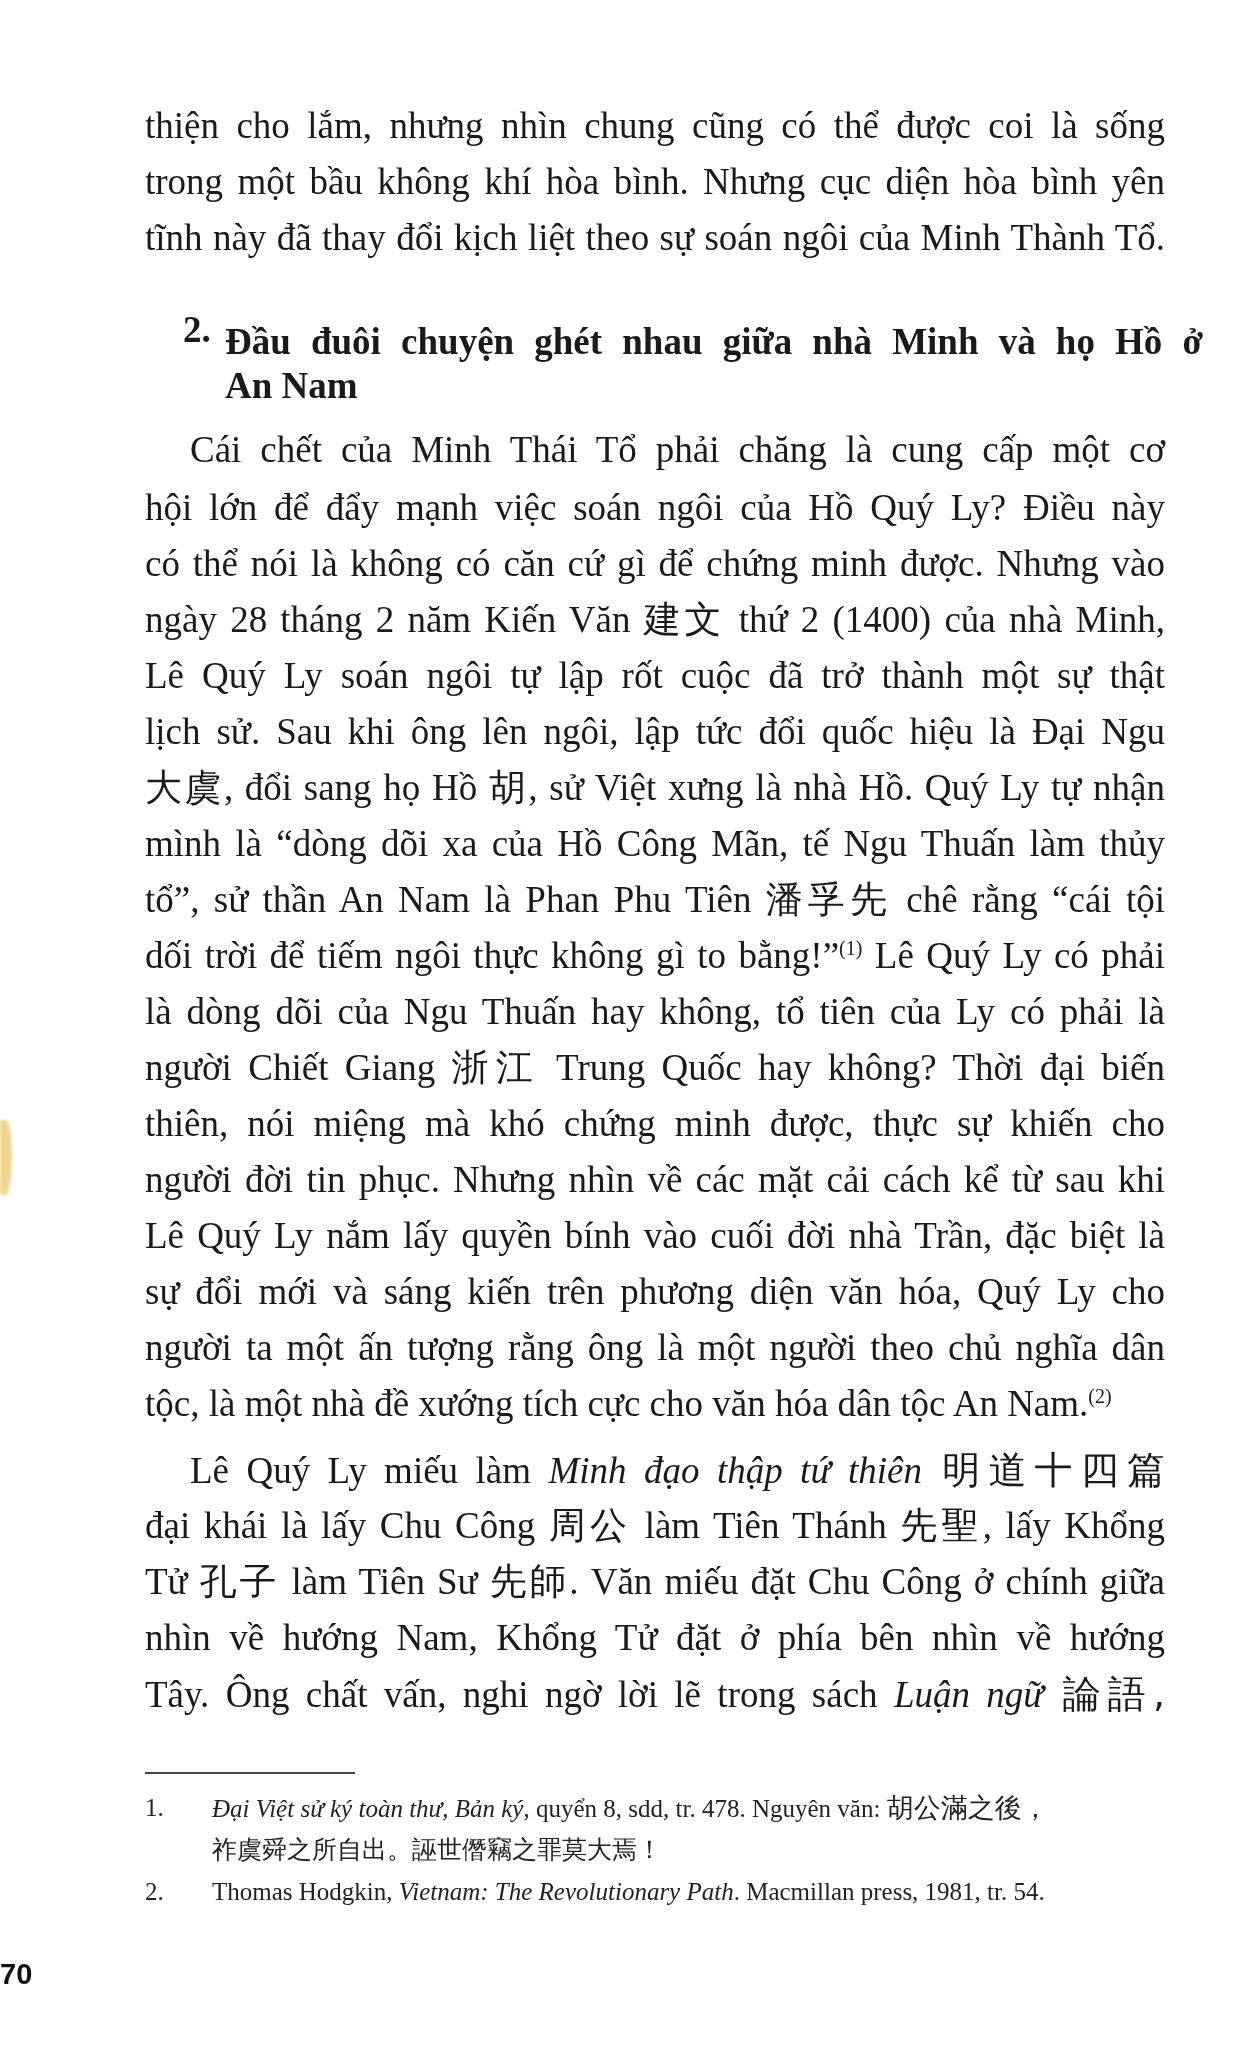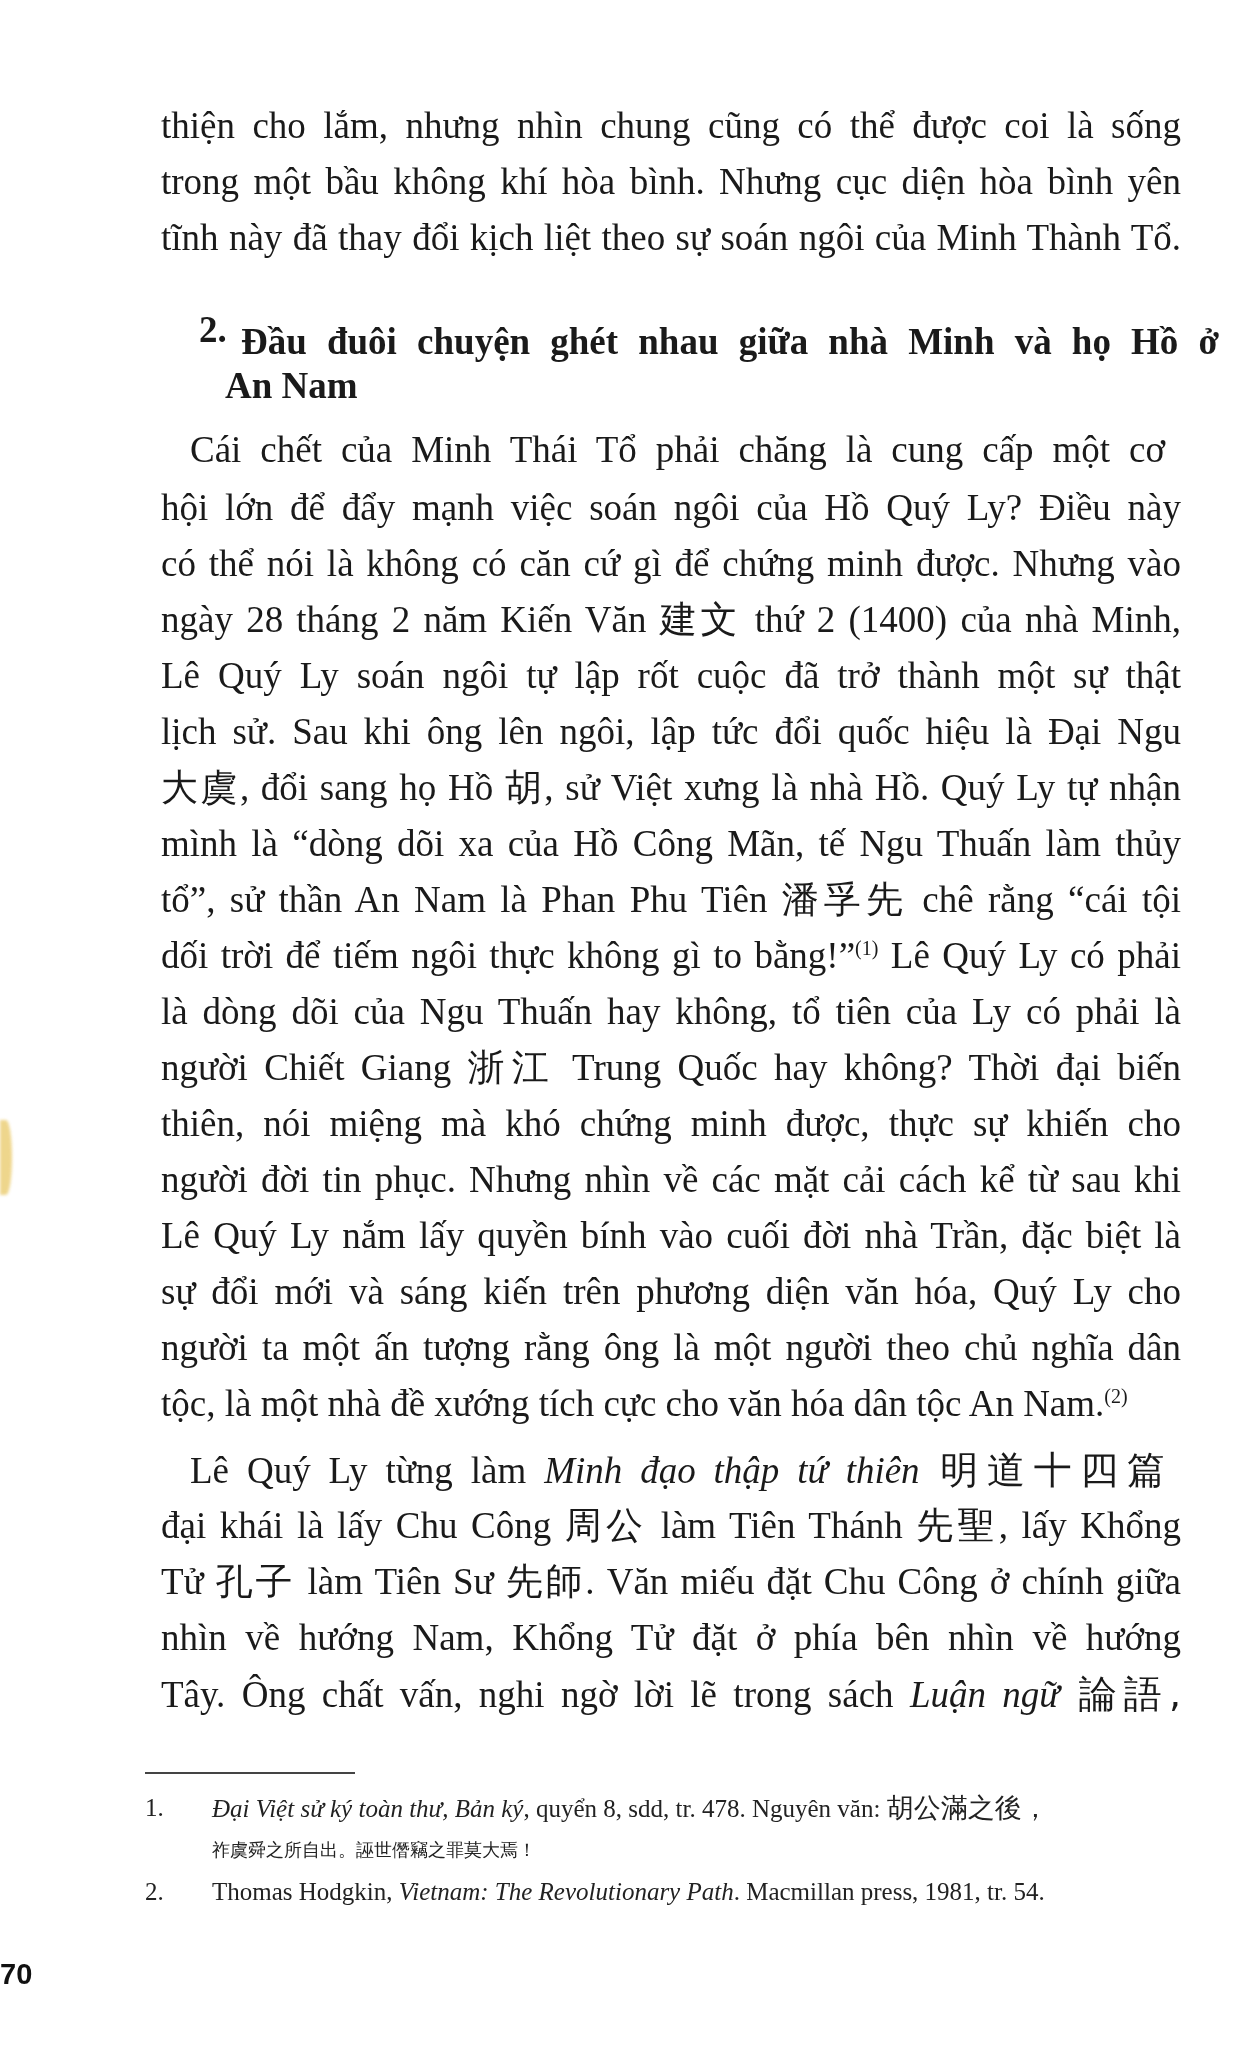--- a/index.html
+++ b/index.html
@@ -6,21 +6,21 @@
   body {
     width:1241px; height:2048px; background:#ffffff; position:relative; overflow:hidden;
     font-family:"Liberation Serif","DejaVu Serif",serif; color:#1a1a1a;
   }
   .smudge {
     position:absolute; left:0; top:1120px; width:12px; height:75px;
     background:#eccf78; border-radius:0 50% 50% 0; opacity:0.85; filter:blur(1.5px);
   }
   .page { position:absolute; left:145px; top:0; width:1020px; }
   .line {
-    position:absolute; left:16px; width:1020px; font-size:37px; line-height:44px;
+    position:absolute; left:0; width:1020px; font-size:37px; line-height:44px;
     white-space:nowrap; text-align:justify; text-align-last:justify;
   }
   .line.last { text-align-last:left; }
   .line.indent { left:45px; width:975px; }
   .heading { font-weight:bold; font-size:37px;margin-left:38px; }
   .h-num { position:absolute; left:0; }
   .h-text { position:absolute; left:42px; width:978px;margin-top:12px; }
   .cjk { font-family:"DejaVu Sans",sans-serif; font-size:38px; }
   i { font-style:italic; }
   sup { font-size:20px; vertical-align:super; line-height:0; }
@@ -67,39 +67,39 @@
   <div class="line" style="top:1102px">thiên, nói miệng mà khó chứng minh được, thực sự khiến cho</div>
   <div class="line" style="top:1158px">người đời tin phục. Nhưng nhìn về các mặt cải cách kể từ sau khi</div>
   <div class="line" style="top:1214px">Lê Quý Ly nắm lấy quyền bính vào cuối đời nhà Trần, đặc biệt là</div>
   <div class="line" style="top:1270px">sự đổi mới và sáng kiến trên phương diện văn hóa, Quý Ly cho</div>
   <div class="line" style="top:1326px">người ta một ấn tượng rằng ông là một người theo chủ nghĩa dân</div>
   <div class="line last" style="top:1382px">
     <span>tộc, là một nhà đề xướng tích cực cho văn hóa dân tộc An Nam.</span><sup>(2)</sup>
   </div>
 
   <div class="line indent" style="top:1448px">
-    <span>Lê Quý Ly từng làm </span><i>Minh đạo thập tứ thiên</i><span class="cjk"> 明道十四篇</span>
+    <span>Lê Quý Ly miếu làm </span><i>Minh đạo thập tứ thiên</i><span class="cjk"> 明道十四篇</span>
   </div>
   <div class="line" style="top:1504px">đại khái là lấy Chu Công 周公 làm Tiên Thánh 先聖, lấy Khổng</div>
   <div class="line" style="top:1560px">Tử 孔子 làm Tiên Sư 先師. Văn miếu đặt Chu Công ở chính giữa</div>
   <div class="line" style="top:1616px">nhìn về hướng Nam, Khổng Tử đặt ở phía bên nhìn về hướng</div>
   <div class="line" style="top:1672px">
     <span>Tây. Ông chất vấn, nghi ngờ lời lẽ trong sách </span><i>Luận ngữ</i><span class="cjk"> 論語,</span>
   </div>
 </div>
 
 <div class="rule"></div>
 
 <div>
   <div class="fn" style="top:1792px;left:0;width:1241px">
     <span class="fn-num">1.</span>
     <span class="fn-body"><i>Đại Việt sử ký toàn thư, Bản ký</i><span>, quyển 8, sdd, tr. 478. Nguyên văn: </span><span class="cjk" style="font-size:27px">胡公滿之後，</span></span>
   </div>
   <div class="fn" style="top:1834px;left:0;width:1241px">
-    <span class="fn-body cjk" style="font-size:18px">祚虞舜之所自出。誣世僭竊之罪莫大焉！</span>
+    <span class="fn-body cjk" style="font-size:25px">祚虞舜之所自出。誣世僭竊之罪莫大焉！</span>
   </div>
   <div class="fn" style="top:1876px;left:0;width:1241px">
     <span class="fn-num">2.</span>
     <span class="fn-body"><span>Thomas Hodgkin, </span><i>Vietnam: The Revolutionary Path</i><span>. Macmillan press, 1981, tr. 54.</span></span>
   </div>
 </div>
 
 <div class="pagenum">70</div>
 
 </body></html>

